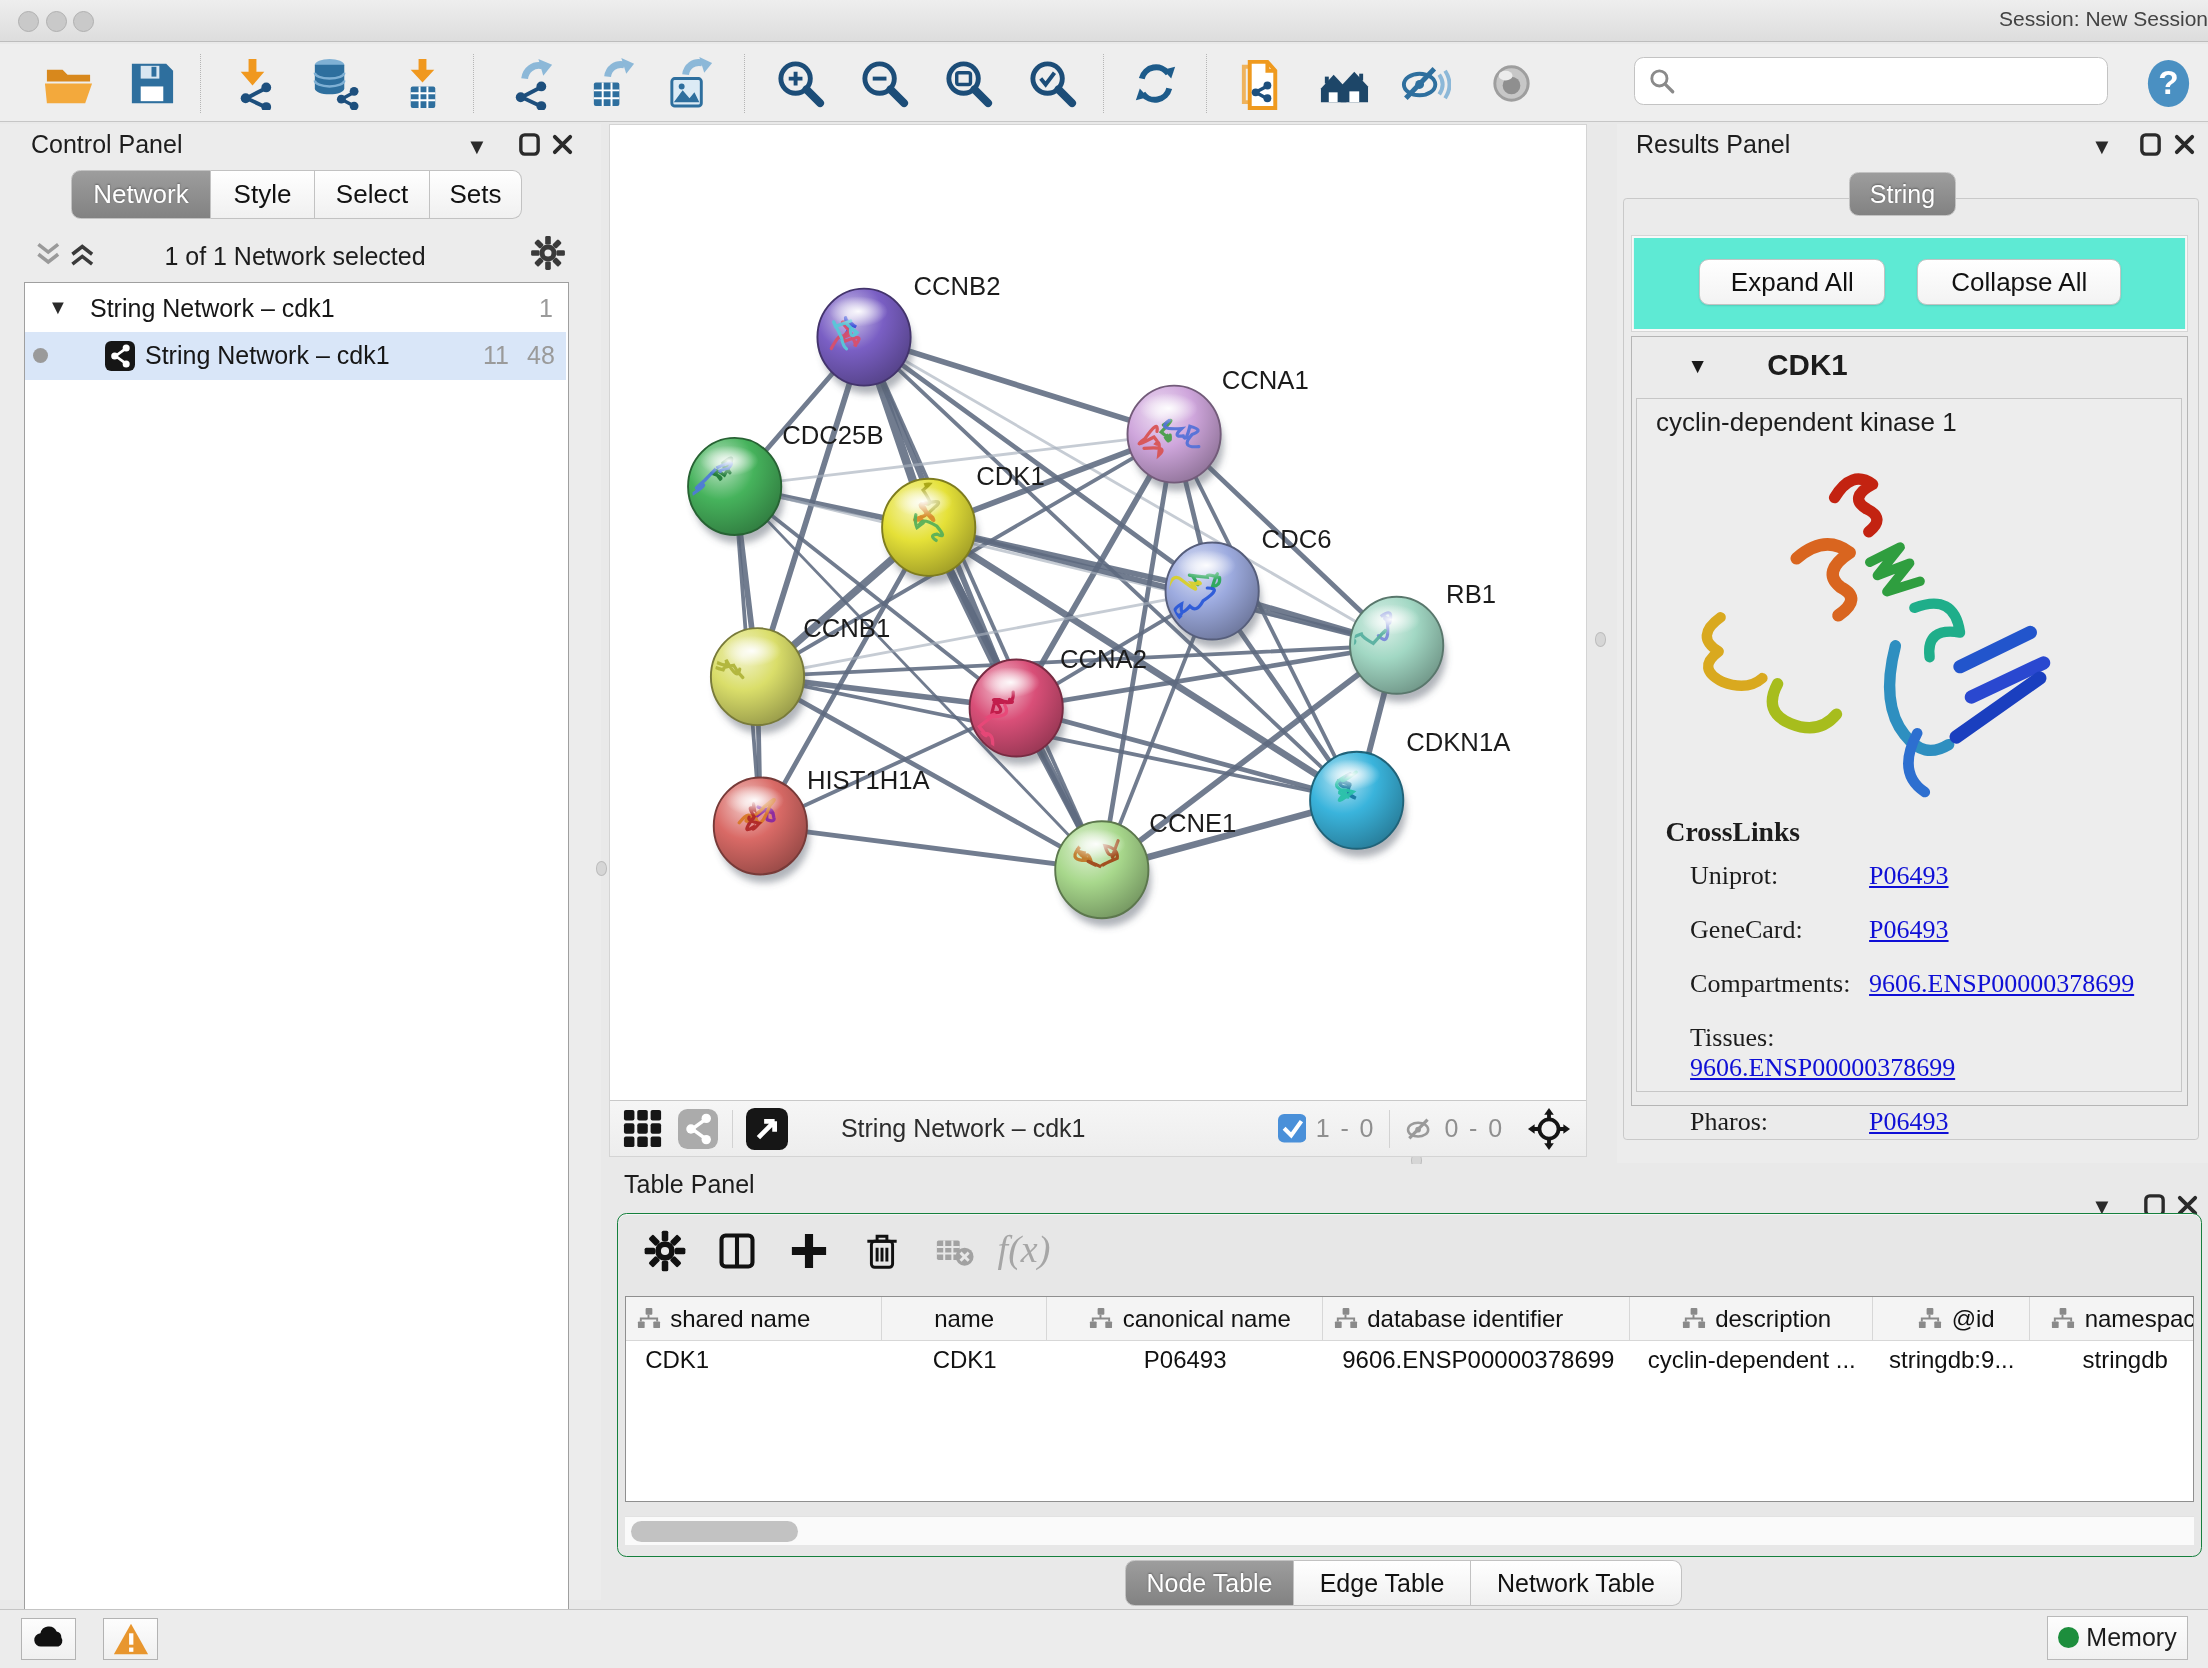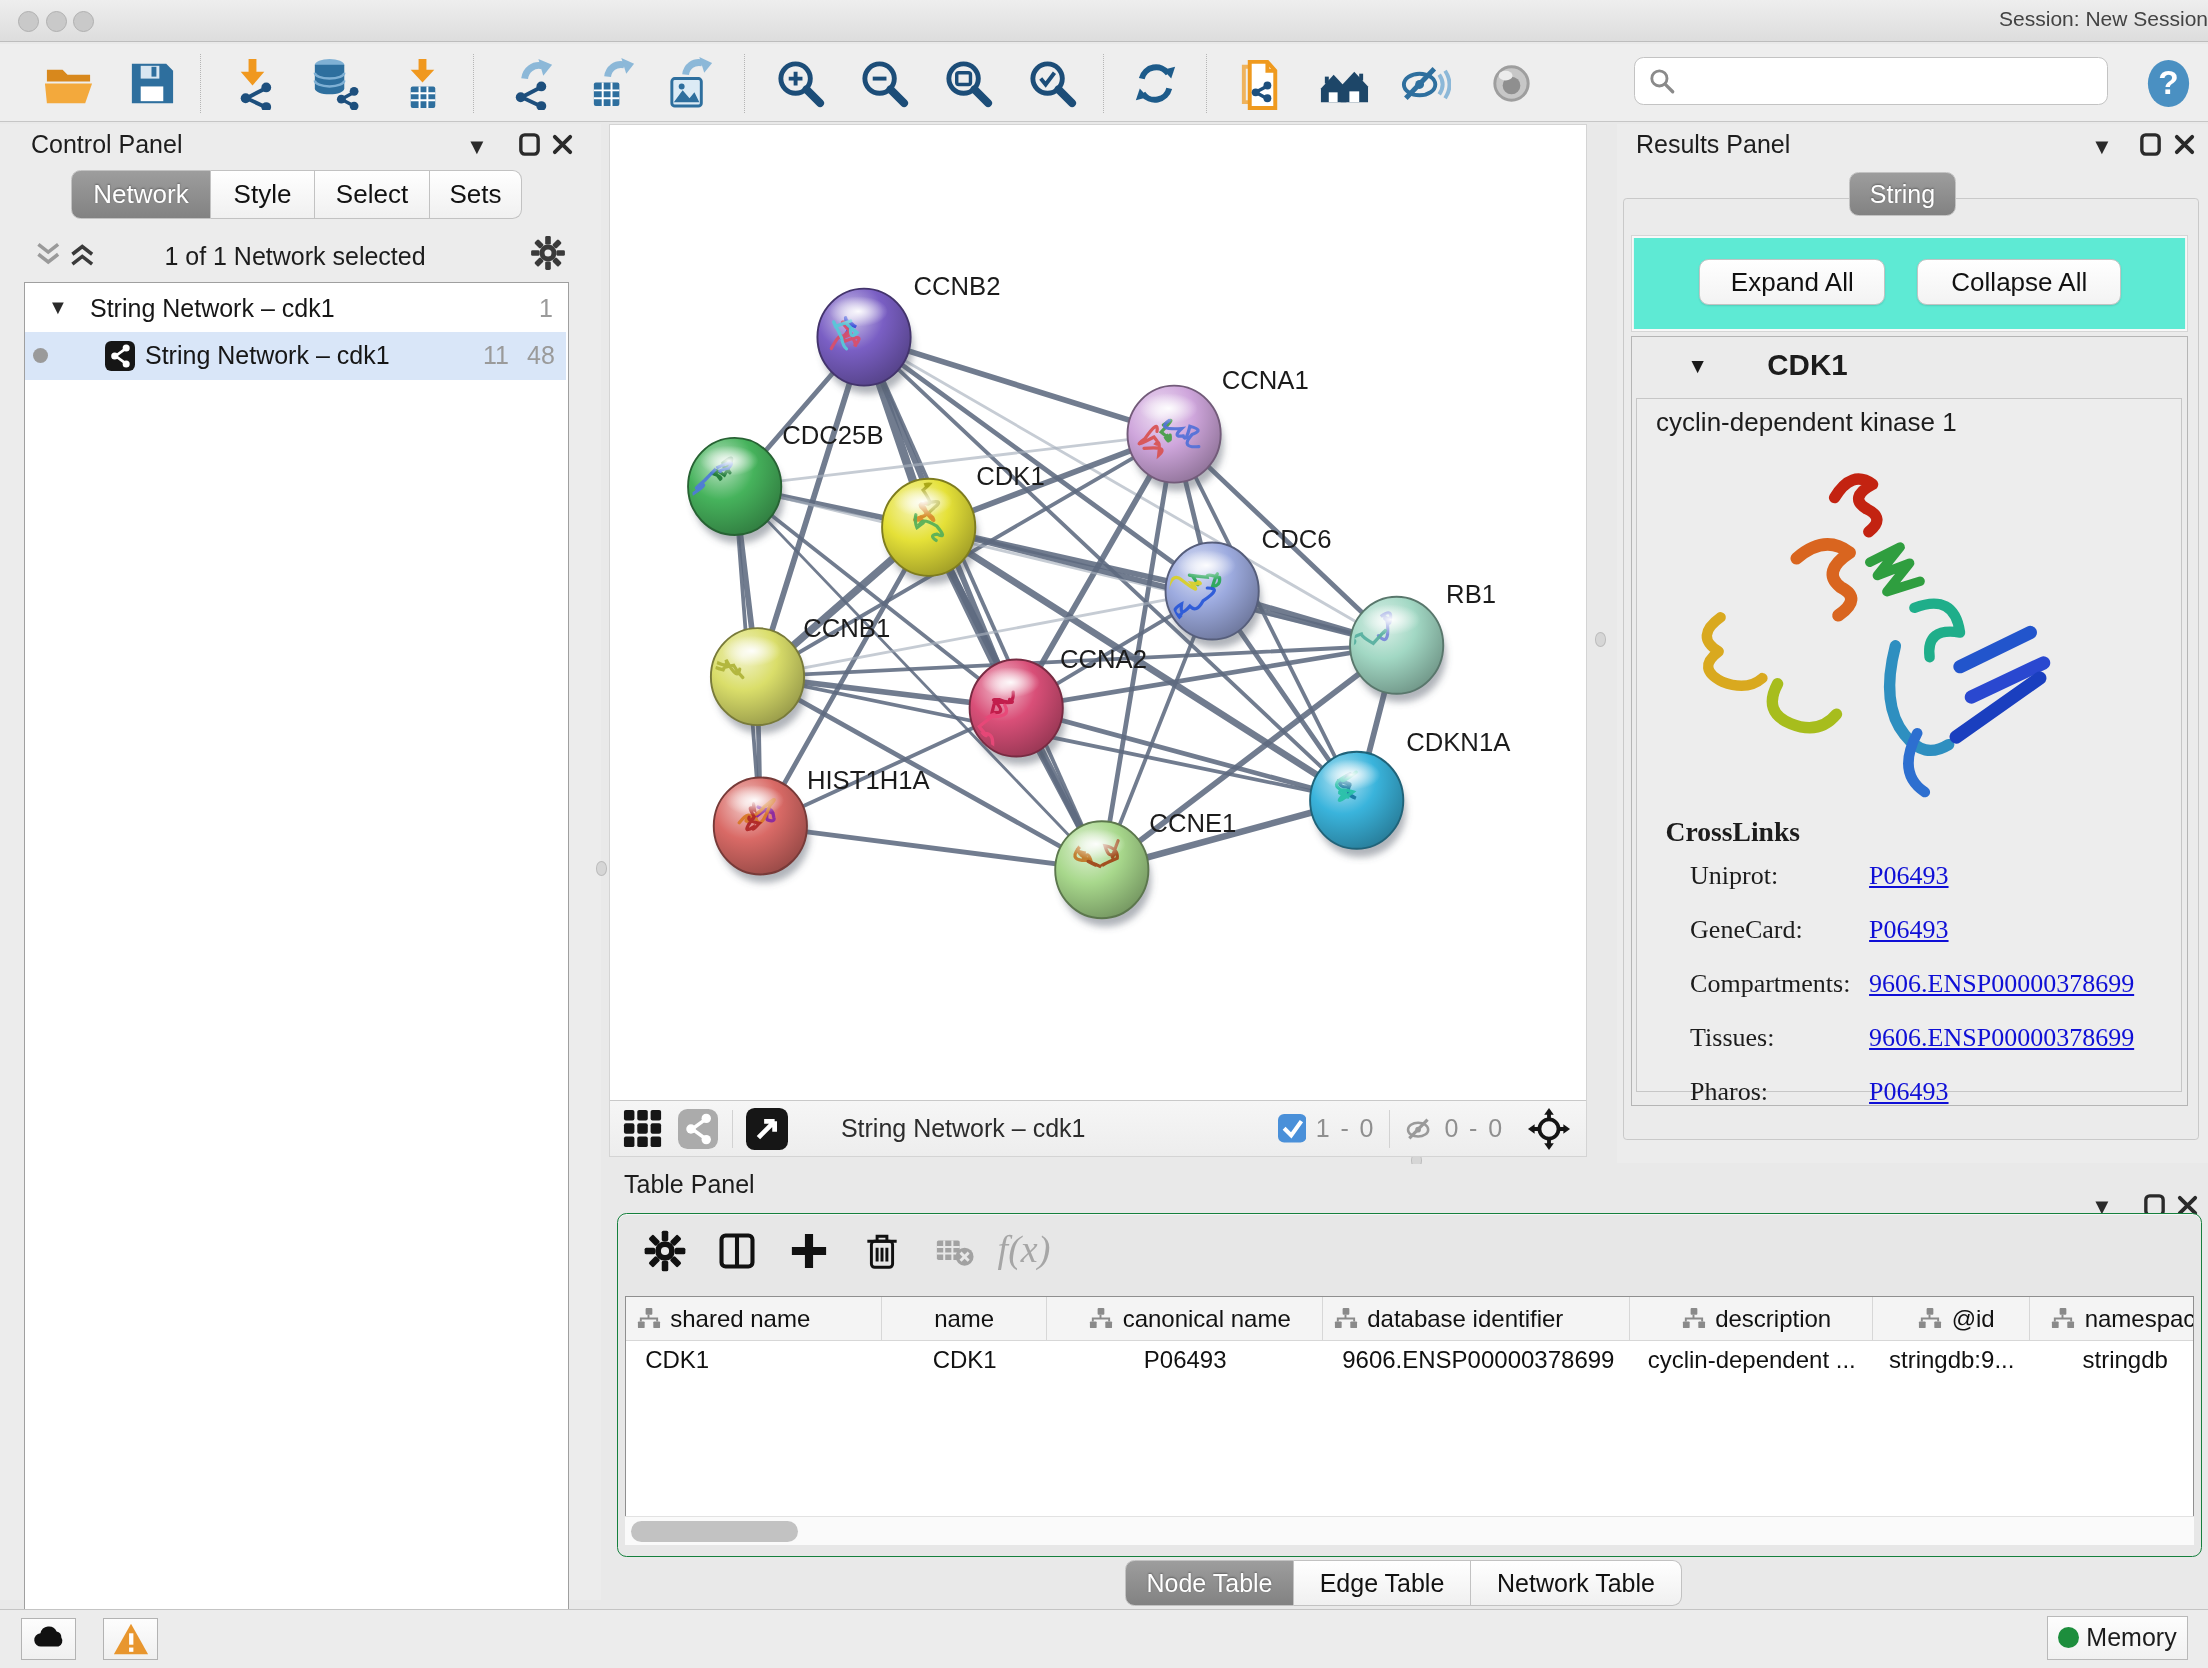--- a/index.html
+++ b/index.html
@@ -48,21 +48,21 @@
   .btn{background:linear-gradient(#ffffff,#f3f3f3);border:1.9px solid #c3c3c3;border-radius:9.5px;
        font-size:26px;color:#111;display:flex;align-items:center;justify-content:center;cursor:pointer;box-shadow:0 1px 1.9px rgba(0,0,0,.12);}
   .cdkbox{left:7.6px;top:137px;width:557px;height:770px;background:#ebebeb;border:1.9px solid #b5b5b5;}
   .descbox{left:3.8px;top:61px;width:546px;height:694px;background:#ededed;border:1.9px solid #c6c6c6;}
   .serif{font-family:"Liberation Serif","DejaVu Serif",serif;}
   .xlink{color:#0f0fd6;text-decoration:underline;cursor:pointer;}
   
   .tpanel{left:609px;top:1164px;width:1600px;height:441px;background:#e9e9e9;}
   .tbox{left:7.6px;top:49px;width:1585px;height:344px;background:#e7e7e7;border:1px solid #15803d;border-radius:9.5px;box-shadow:inset 0 1px 0 #f6f6f6;}
   .tti{display:flex;align-items:center;justify-content:center;cursor:pointer;}
-  .dtable{left:7.6px;top:82px;width:1569px;height:249px;background:#fff;border:1.9px solid #8f8f8f;overflow:hidden;}
+  .dtable{left:7.6px;top:82px;width:1569px;height:206px;background:#fff;border:1.9px solid #8f8f8f;overflow:hidden;}
   .thdr{display:flex;height:44px;background:#f4f4f4;border-bottom:1.9px solid #d7d7d7;}
   .thc{display:flex;align-items:center;font-size:24px;color:#111;border-right:1.9px solid #d7d7d7;overflow:hidden;white-space:nowrap;flex:none;}
   .trow{display:flex;height:38px;}
   .tdc{display:flex;align-items:center;font-size:24px;color:#111;overflow:hidden;white-space:nowrap;flex:none;}
   .hsb{left:7.6px;top:302px;width:1569px;height:28.5px;background:#fafafa;border-top:1.9px solid #e2e2e2;}
   .hsb .thumb{left:5.7px;top:3.8px;width:167px;height:21px;border-radius:10.5px;background:#c2c2c2;}
   
   .statusbar{left:0;top:1609px;width:2208px;height:59px;background:#ececec;border-top:1.9px solid #c4c4c4;}
   .sq-btn{top:7.6px;width:55px;height:42px;background:linear-gradient(#fdfdfd,#f0f0f0);border:1.9px solid #b3b3b3;display:flex;align-items:center;justify-content:center;cursor:pointer;}
   .membtn{left:2047px;top:5.7px;width:141px;height:44px;background:linear-gradient(#fdfdfd,#f1f1f1);border:1.9px solid #b9b9b9;display:flex;align-items:center;justify-content:center;gap:7px;font-size:25px;cursor:pointer;}
@@ -687,21 +687,21 @@
                 <span class="xlink">P06493</span>
               </div>
               <div class="serif" style="display: flex; margin-bottom: 24px; font-size: 26px;">
                 <span style="width: 179px;">GeneCard:</span>
                 <span class="xlink">P06493</span>
               </div>
               <div class="serif" style="display: flex; margin-bottom: 24px; font-size: 26px;">
                 <span style="width: 179px;">Compartments:</span>
                 <span class="xlink">9606.ENSP00000378699</span>
               </div>
-              <div class="serif" style="display: flex; margin-bottom: 24px; font-size: 26px;">
+              <div class="serif" style="display: flex; margin-bottom: 24px; font-size: 26px; flex-direction: column;">
                 <span style="width: 179px;">Tissues:</span>
                 <span class="xlink">9606.ENSP00000378699</span>
               </div>
               <div class="serif" style="display: flex; margin-bottom: 24px; font-size: 26px;">
                 <span style="width: 179px;">Pharos:</span>
                 <span class="xlink">P06493</span>
               </div>
             </div>
         </div>
       </div>

